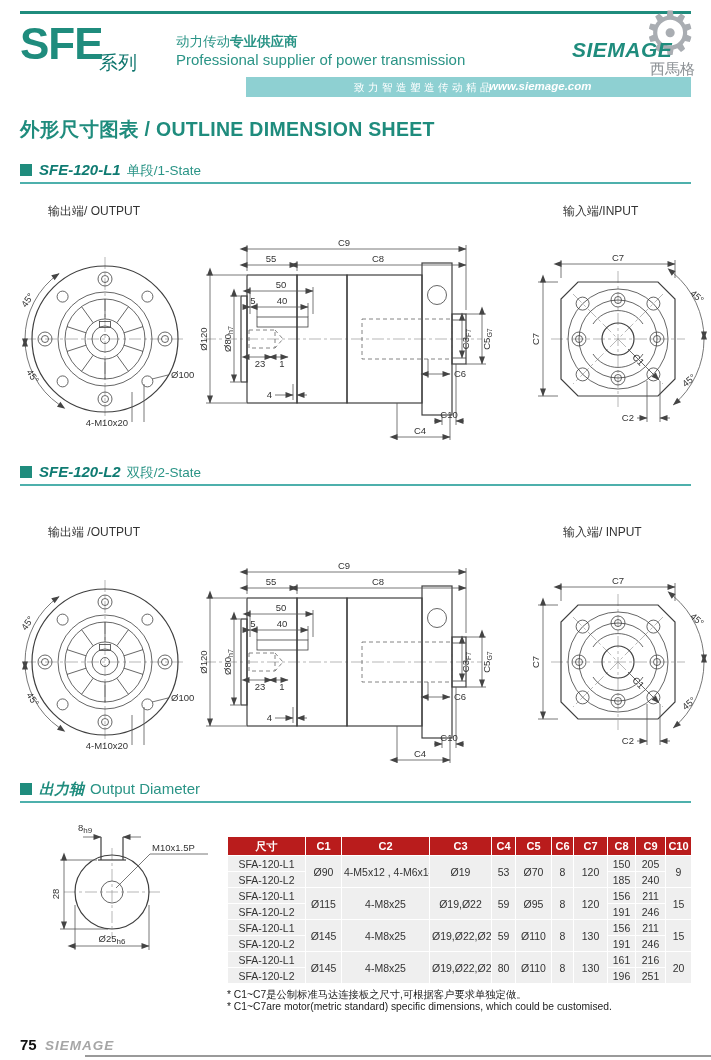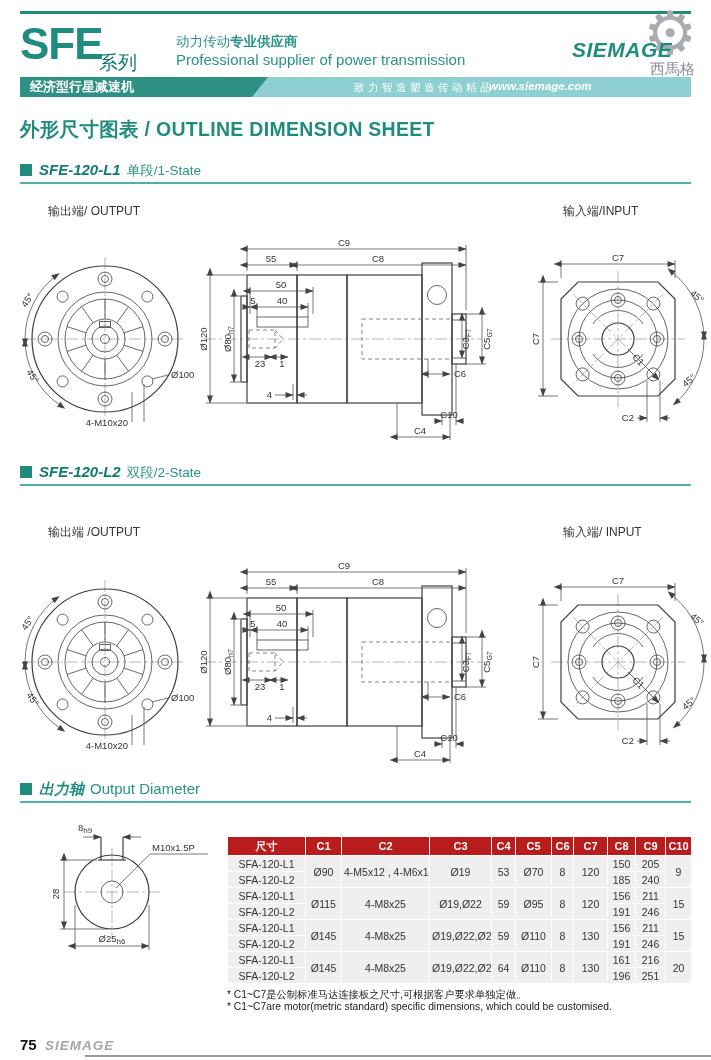--- a/index.html
+++ b/index.html
@@ -75,21 +75,20 @@
   <div class="abs sfe">SFE</div>
   <div class="abs series">系列</div>
   <div class="abs sup-cn"><span>动力传动</span><b>专业供应商</b></div>
   <div class="abs sup-en">Professional supplier of power transmission</div>
 
   <div class="abs band">
     <div class="band-light">
       <span class="band-slogan">致力智造塑造传动精品</span>
       <span class="band-url">www.siemage.com</span>
     </div>
-    <div class="band-dark">经济型行星减速机</div>
   </div>
 
   <div class="abs logo">
     <span class="gear">⚙</span>
     <span class="logo-text">SIEMAGE</span>
     <span class="logo-cn">西馬格</span>
   </div>
 
   <div class="abs page-title">外形尺寸图表 / OUTLINE DIMENSION SHEET</div>
 
@@ -561,21 +560,21 @@
       <tr>
         <td>SFA-120-L2</td>
         <td>191</td>
         <td>246</td>
       </tr>
       <tr>
         <td>SFA-120-L1</td>
         <td rowspan="2">Ø145</td>
         <td rowspan="2">4-M8x25</td>
         <td rowspan="2">Ø19,Ø22,Ø24</td>
-        <td rowspan="2">64</td>
+        <td rowspan="2">80</td>
         <td rowspan="2">Ø110</td>
         <td rowspan="2">8</td>
         <td rowspan="2">130</td>
         <td>161</td>
         <td>216</td>
         <td rowspan="2">20</td>
       </tr>
       <tr>
         <td>SFA-120-L2</td>
         <td>196</td>

